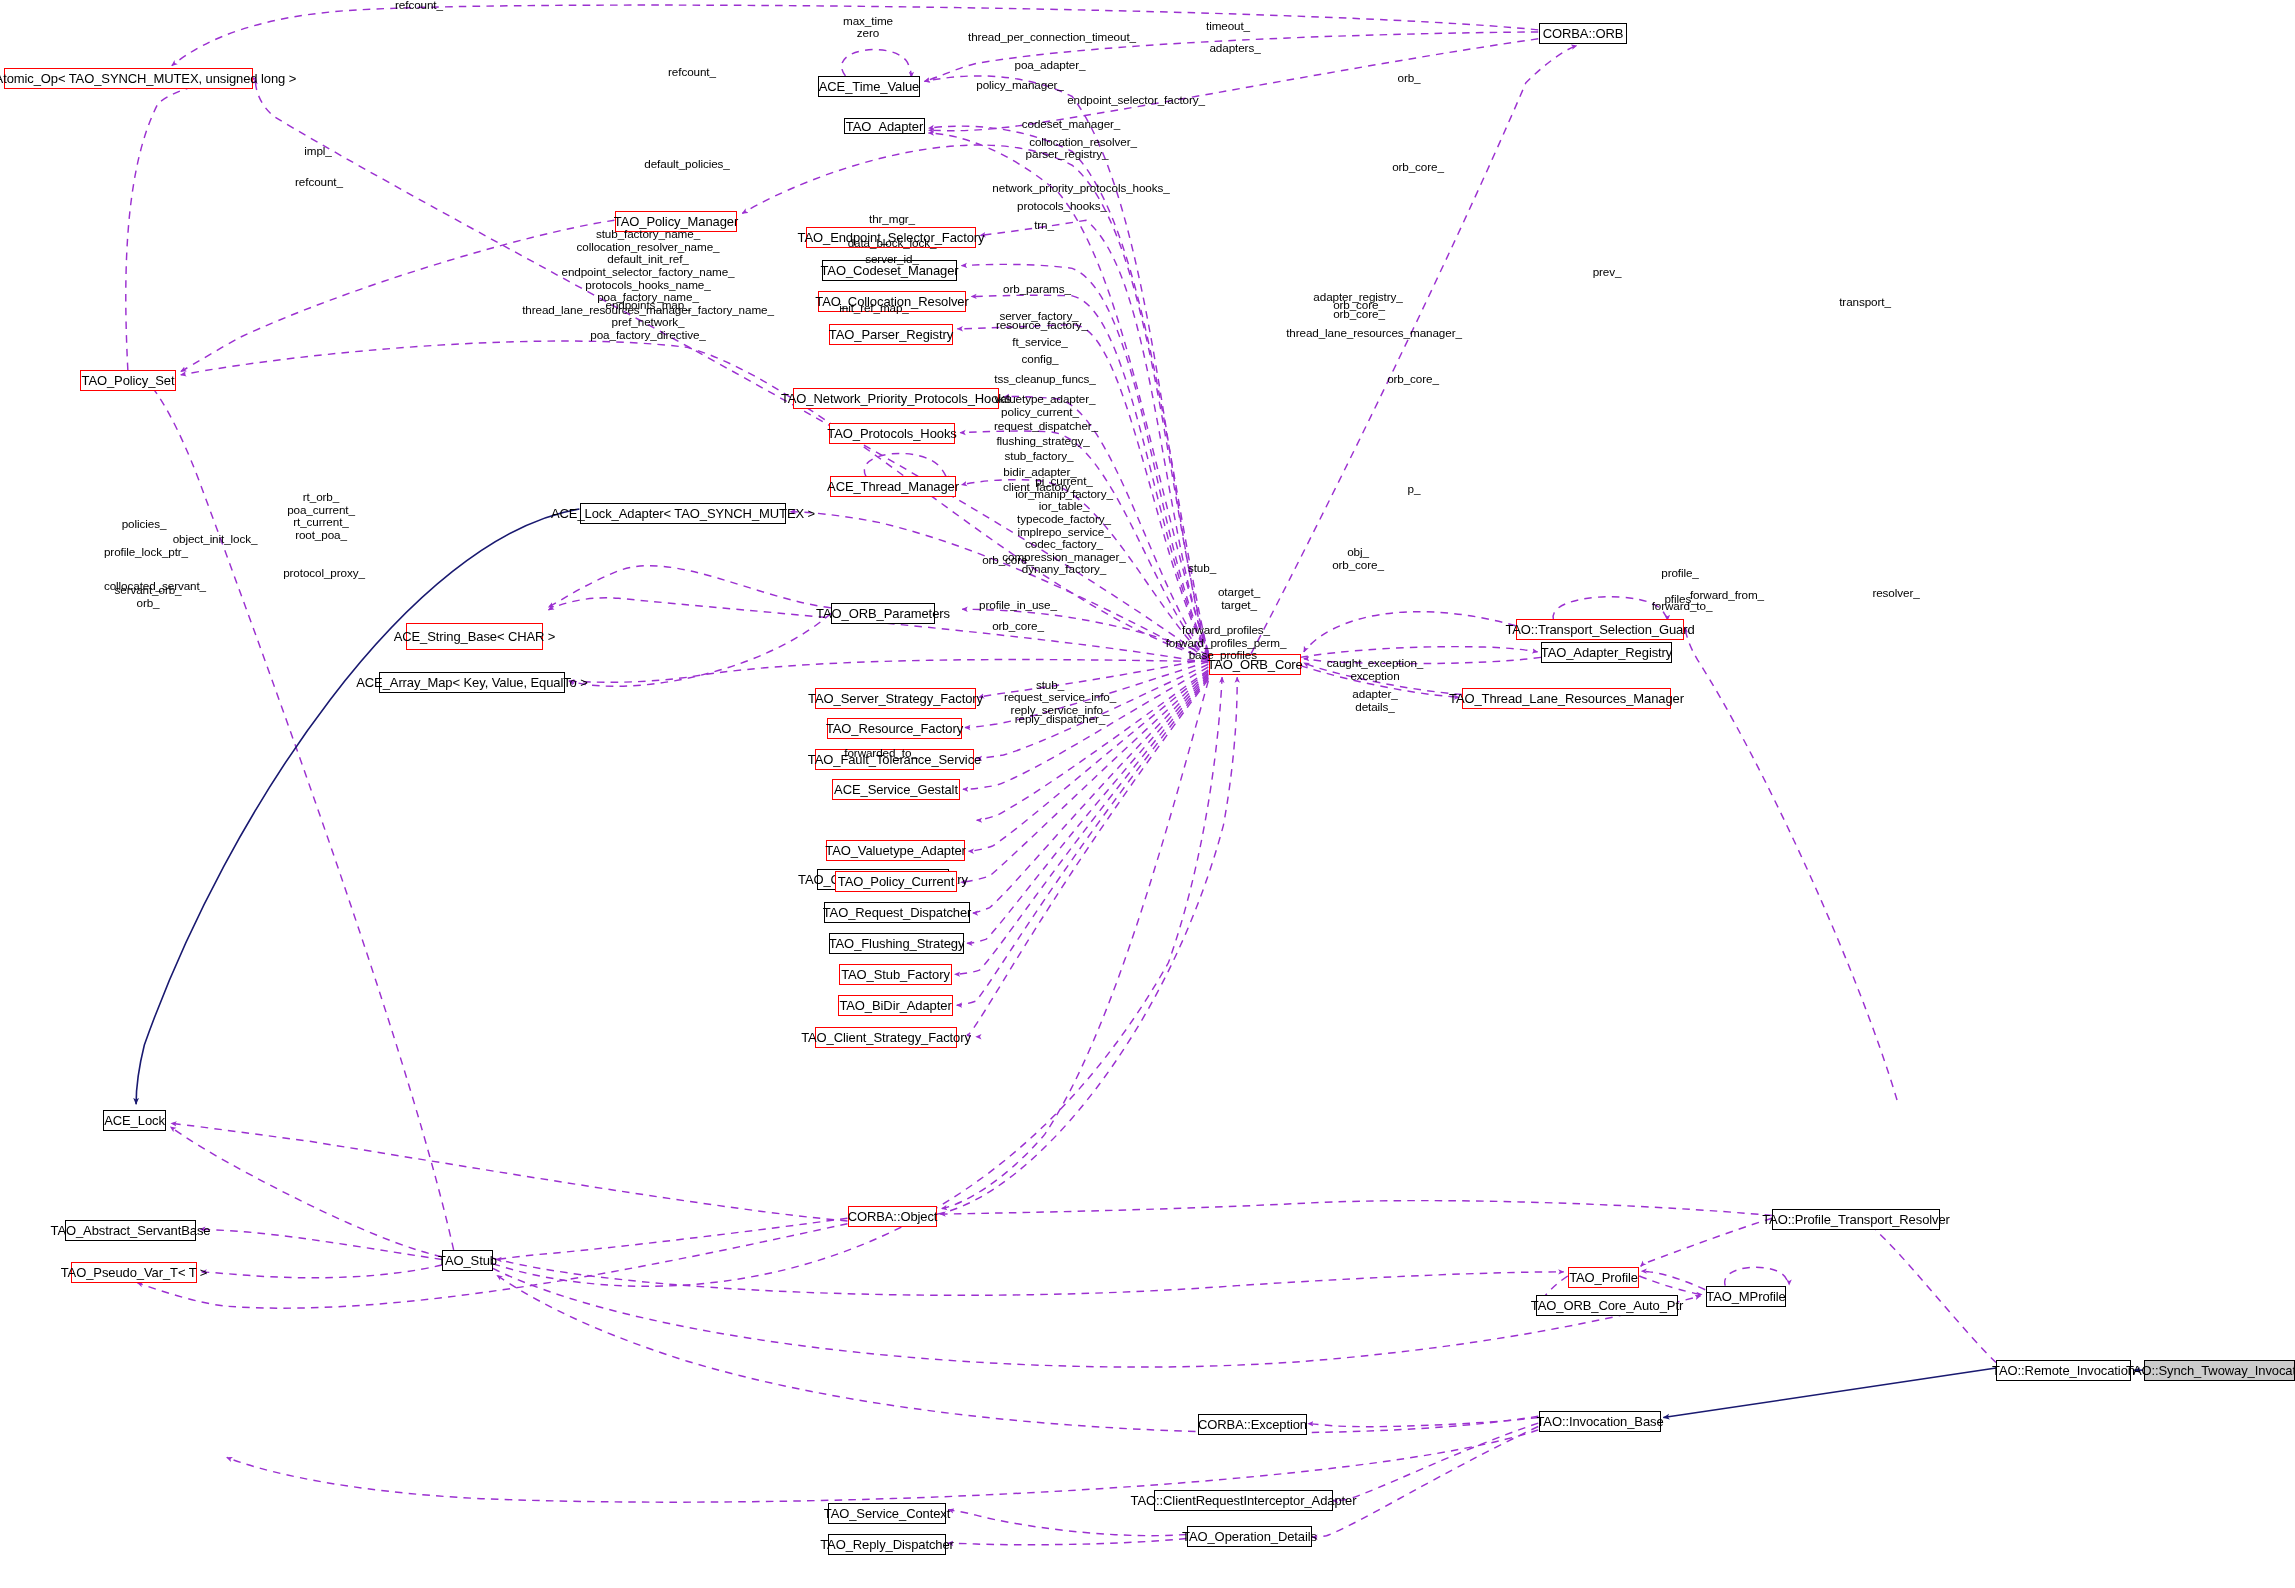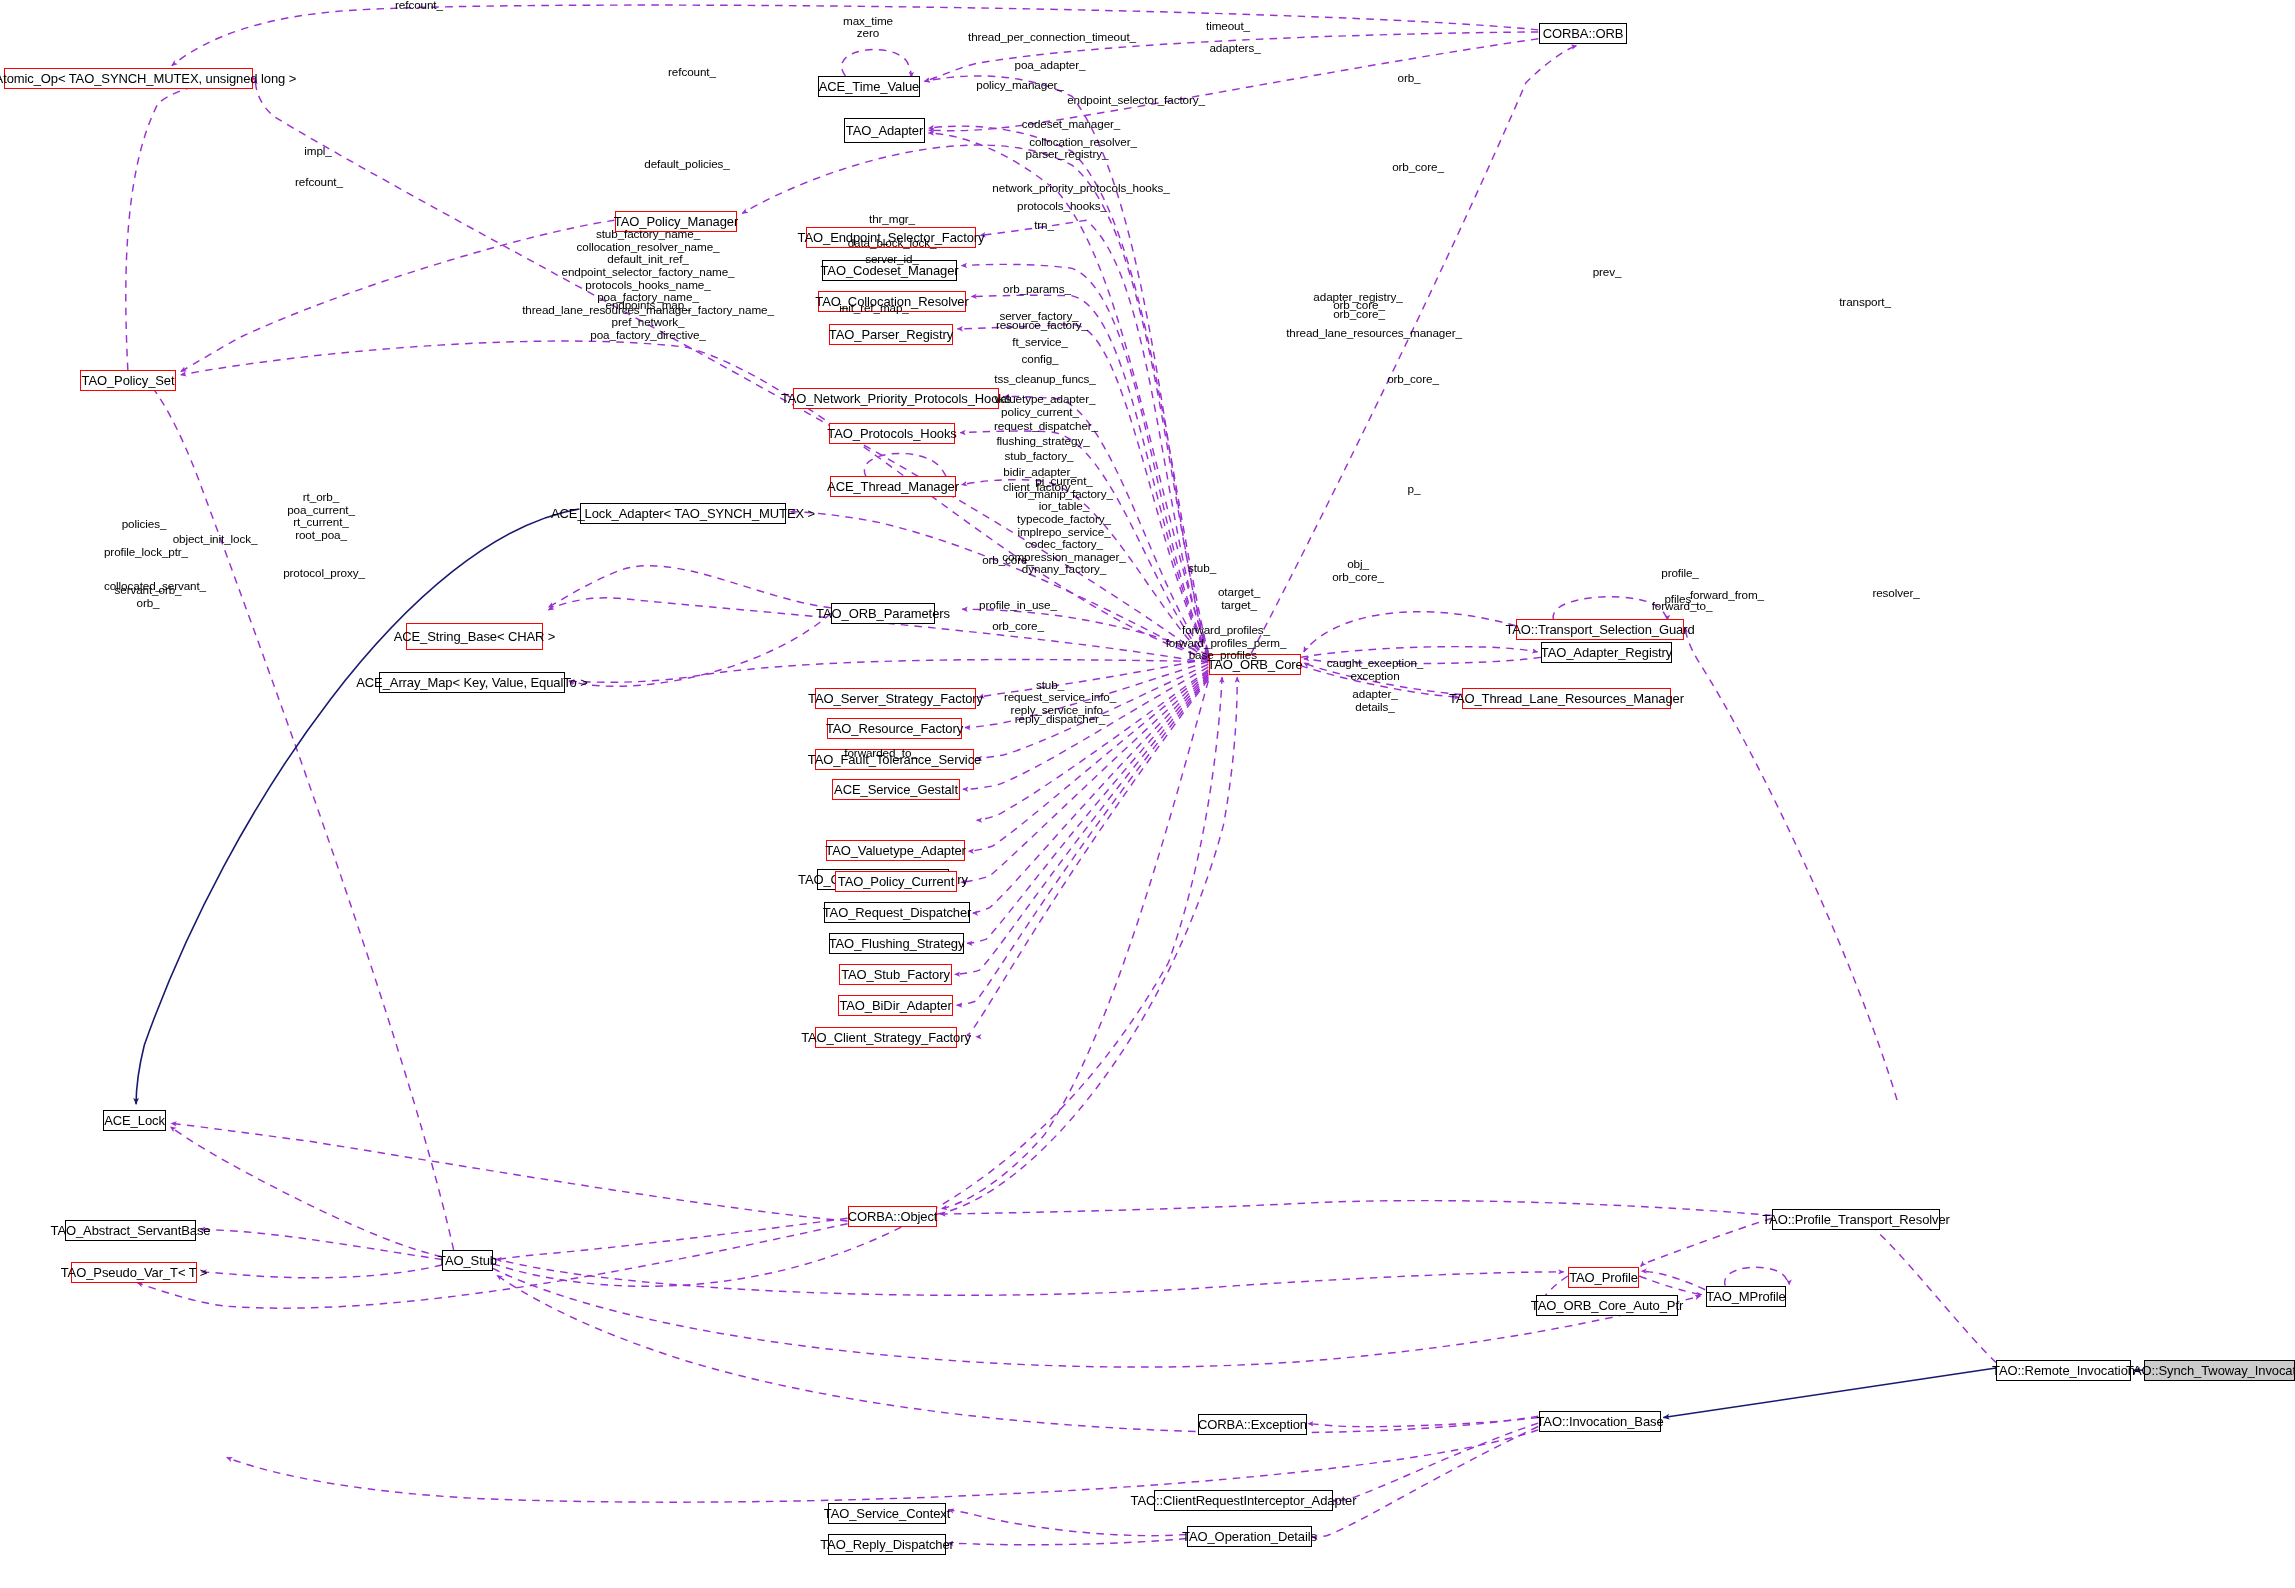--- a/index.html
+++ b/index.html
@@ -226,21 +226,21 @@
 
   <div class="node red" style="left:4.1px; top:68px; width:249px; height:20.6px;">
     <span>ACE_Atomic_Op&lt; TAO_SYNCH_MUTEX, unsigned long &gt;</span>
   </div>
   <div class="node" style="left:1539px; top:23.4px; width:88px; height:20.6px;">
     <span>CORBA::ORB</span>
   </div>
   <div class="node" style="left:818px; top:76px; width:102px; height:20.6px;">
     <span>ACE_Time_Value</span>
   </div>
-  <div class="node" style="left:844px; top:118px; width:81px; height:25px;">
+  <div class="node" style="left:844px; top:118px; width:81px; height:16px;">
     <span>TAO_Adapter</span>
   </div>
   <div class="node red" style="left:615px; top:211px; width:122px; height:20.6px;">
     <span>TAO_Policy_Manager</span>
   </div>
   <div class="node red" style="left:806px; top:227px; width:170px; height:20.6px;">
     <span>TAO_Endpoint_Selector_Factory</span>
   </div>
   <div class="node" style="left:822px; top:260px; width:135px; height:20.6px;">
     <span>TAO_Codeset_Manager</span>
@@ -440,21 +440,21 @@
 ior_manip_factory_
 ior_table_
 typecode_factory_
 implrepo_service_
 codec_factory_
 compression_manager_
 dynany_factory_</div>
   <div class="edge-label" style="left:215px;  top:539px;">object_init_lock_</div>
   <div class="edge-label" style="left:146px;  top:552px;">profile_lock_ptr_</div>
   <div class="edge-label" style="left:1008px; top:560px;">orb_core_</div>
-  <div class="edge-label" style="left:1358px; top:559px;margin-top:12px;">obj_
+  <div class="edge-label" style="left:1358px; top:559px;">obj_
 orb_core_</div>
   <div class="edge-label" style="left:1202px; top:568px;">stub_</div>
   <div class="edge-label" style="left:324px;  top:573px;">protocol_proxy_</div>
   <div class="edge-label" style="left:1680px; top:573px;">profile_</div>
   <div class="edge-label" style="left:155px;  top:586px;">collocated_servant_</div>
   <div class="edge-label" style="left:1239px; top:599px;">otarget_
 target_</div>
   <div class="edge-label" style="left:148px;  top:597px;">servant_orb_
 orb_</div>
   <div class="edge-label" style="left:1681px; top:599px;">pfiles_</div>

